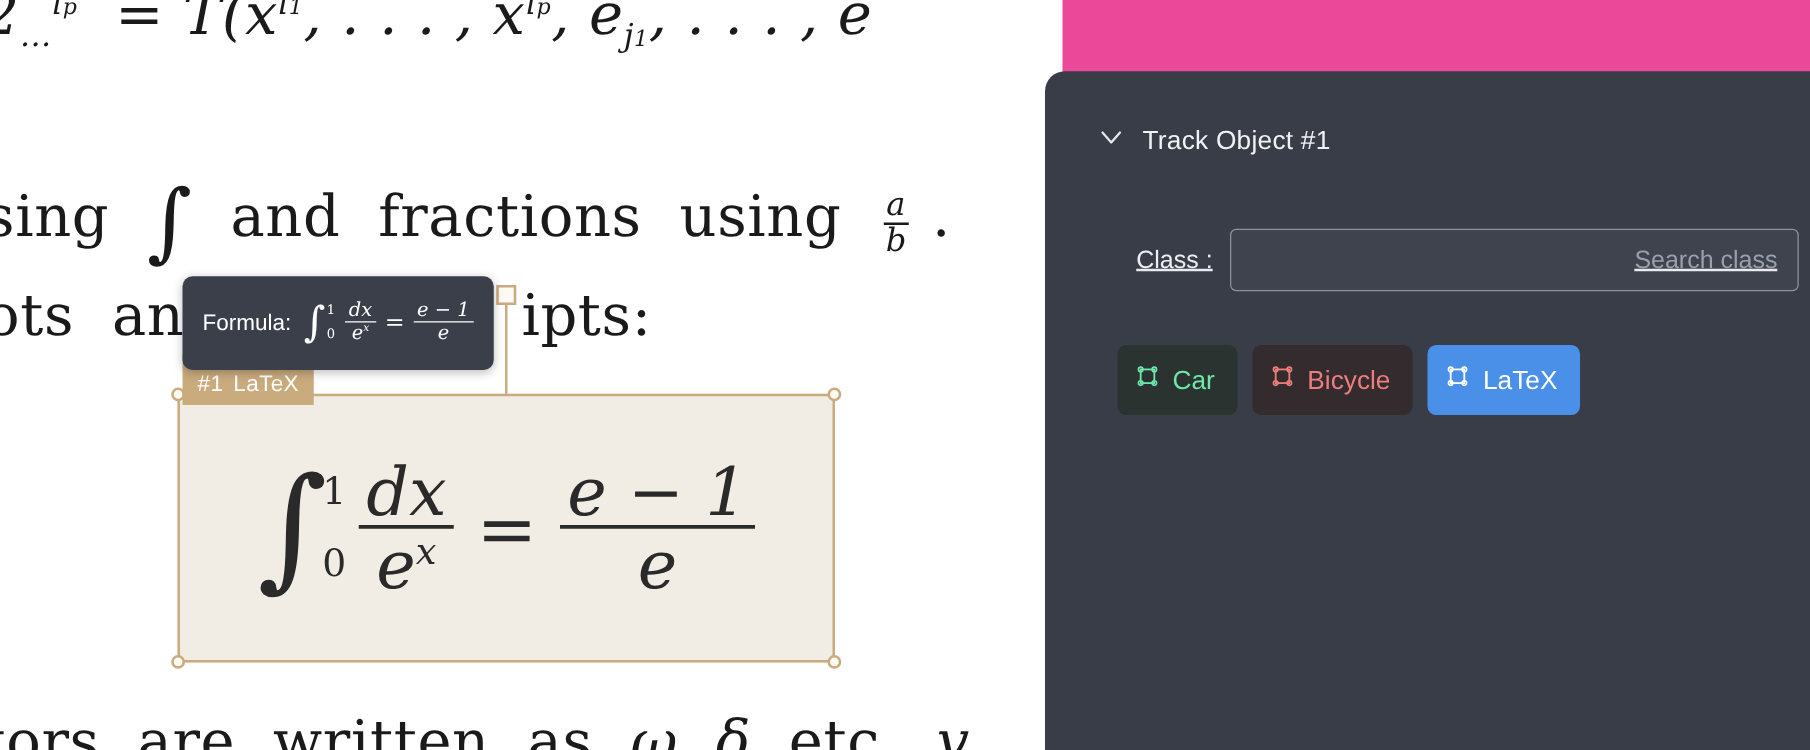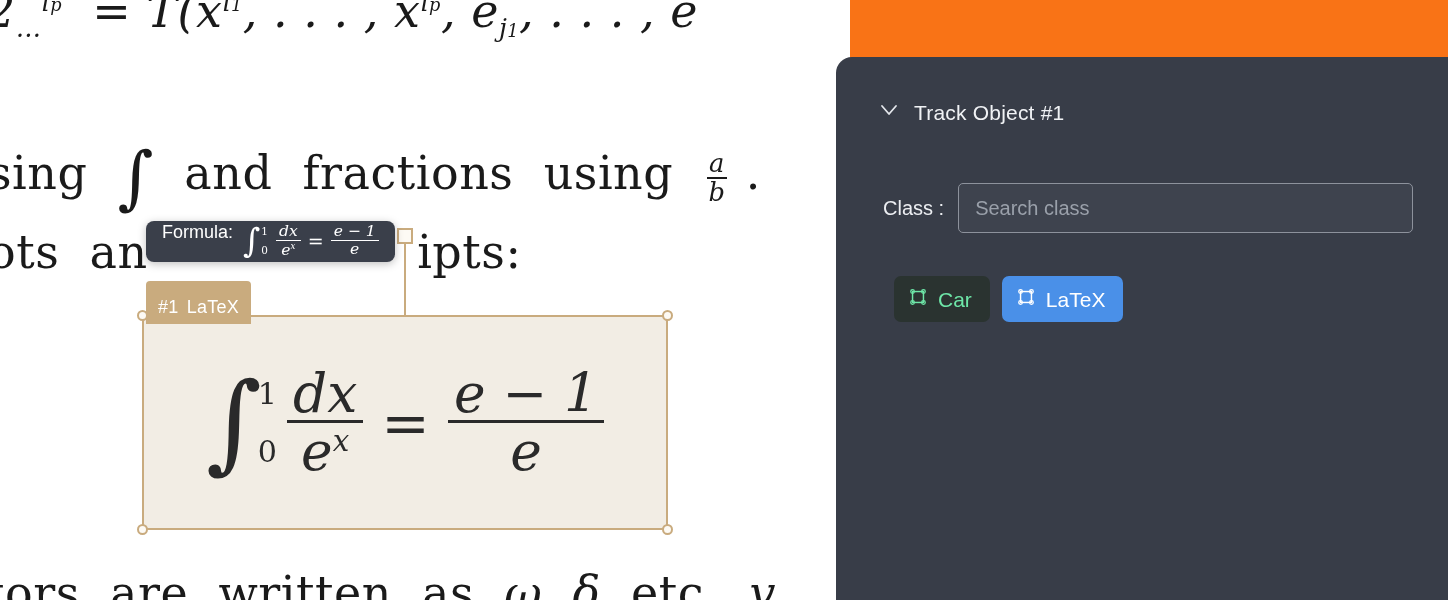--- a/index.html
+++ b/index.html
@@ -7,21 +7,21 @@
   html, body {
     margin: 0; padding: 0;
     width: 1448px; height: 600px;
     overflow: hidden;
     background: #ffffff;
     font-family: "Liberation Sans", sans-serif;
   }
   #stage {
     position: relative;
     width: 1448px; height: 600px;
-    background: #f97316;
+    background: #ec4899;
     overflow: hidden;
   }
 
   
   #canvas {
     position: absolute;
     left: 0; top: 0;
     width: 850px; height: 600px;
     background: #ffffff;
     overflow: hidden;
@@ -152,22 +152,23 @@
   }
   #bbox-label .idx { margin-right: 8px; }
 
   
   #formula-tooltip {
     position: absolute;
     left: 146px; top: 221px;
     background: #3a3f4a;
     color: #ffffff;
     border-radius: 8px;
-    padding: 1px 16px;
+    padding: 18px 16px;
     display: flex;
+    align-items: center;
     gap: 10px;
     font-size: 18px;
     white-space: nowrap;
     box-shadow: 0 2px 8px rgba(0,0,0,0.25);
   }
   #formula-tooltip .tt-label { font-size: 18px; }
   #formula-tooltip .tt-math {
     font-family: "DejaVu Serif", "Liberation Serif", serif;
     font-size: 19px;
     color: #ffffff;
@@ -229,59 +230,61 @@
     position: absolute;
     left: 78px; top: 44px;
     font-size: 21px;
     color: #f0f2f5;
     letter-spacing: 0.2px;
   }
 
   
   #class-row {
     position: absolute;
-    left: 47px; top: 115px;
+    left: 73px; top: 115px;
     width: 530px; height: 72px;
     display: flex;
     align-items: center;
+    text-decoration: underline;
   }
   #class-label {
     font-size: 20px;
     color: #eceef2;
     margin-right: 14px;
     white-space: nowrap;
   }
   #class-search-input {
     flex: 1;
     height: 50px;
     background: #3e434e;
     border: 1px solid #8d929c;
     border-radius: 5px;
     color: #e8eaee;
     font-size: 20px;
     font-family: "Liberation Sans", sans-serif;
     padding: 0 16px;
     outline: none;
+    text-align: right;
   }
   #class-search-input::placeholder { color: #9aa0aa; }
 
   
   #class-chips {
     position: absolute;
     left: 58px; top: 219px;
     width: 520px;
     display: flex;
     flex-wrap: wrap;
     gap: 11px 12px;
   }
   .class-chip {
     display: inline-flex;
     align-items: center;
     gap: 10px;
-    height: 46px;
+    height: 56px;
     padding: 0 18px 0 14px;
     border-radius: 7px;
     font-size: 21px;
     border: none;
     cursor: pointer;
     font-family: "Liberation Sans", sans-serif;
     background: #2c2f38;
     white-space: nowrap;
   }
   .class-chip .chip-label { line-height: 1; }
@@ -391,20 +394,32 @@
             <circle cx="5" cy="5" r="2" fill="none" stroke="#6ee7a8" stroke-width="1.4"></circle>
             <circle cx="17" cy="5" r="2" fill="none" stroke="#6ee7a8" stroke-width="1.4"></circle>
             <circle cx="5" cy="17" r="2" fill="none" stroke="#6ee7a8" stroke-width="1.4"></circle>
             <circle cx="17" cy="17" r="2" fill="none" stroke="#6ee7a8" stroke-width="1.4"></circle>
           </svg>
         </span>
         <span class="chip-label">Car</span>
       </button>
 
 
+      <button class="class-chip" style="background:#332b2d;color:#ef7d7d">
+        <span>
+          <svg viewBox="0 0 22 22" width="20" height="20" aria-hidden="true">
+            <rect x="5" y="5" width="12" height="12" fill="none" stroke="#ef7d7d" stroke-width="1.6"></rect>
+            <circle cx="5" cy="5" r="2" fill="none" stroke="#ef7d7d" stroke-width="1.4"></circle>
+            <circle cx="17" cy="5" r="2" fill="none" stroke="#ef7d7d" stroke-width="1.4"></circle>
+            <circle cx="5" cy="17" r="2" fill="none" stroke="#ef7d7d" stroke-width="1.4"></circle>
+            <circle cx="17" cy="17" r="2" fill="none" stroke="#ef7d7d" stroke-width="1.4"></circle>
+          </svg>
+        </span>
+        <span class="chip-label">Bicycle</span>
+      </button>
 
       <button class="class-chip selected">
         <span>
           <svg viewBox="0 0 22 22" width="20" height="20" aria-hidden="true">
             <rect x="5" y="5" width="12" height="12" fill="none" stroke="#ffffff" stroke-width="1.6"></rect>
             <circle cx="5" cy="5" r="2" fill="none" stroke="#ffffff" stroke-width="1.4"></circle>
             <circle cx="17" cy="5" r="2" fill="none" stroke="#ffffff" stroke-width="1.4"></circle>
             <circle cx="5" cy="17" r="2" fill="none" stroke="#ffffff" stroke-width="1.4"></circle>
             <circle cx="17" cy="17" r="2" fill="none" stroke="#ffffff" stroke-width="1.4"></circle>
           </svg>

